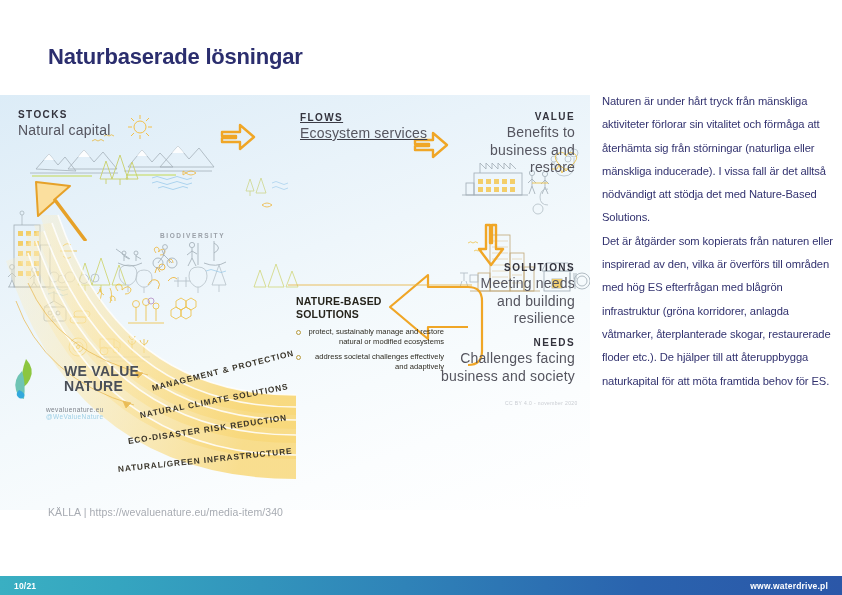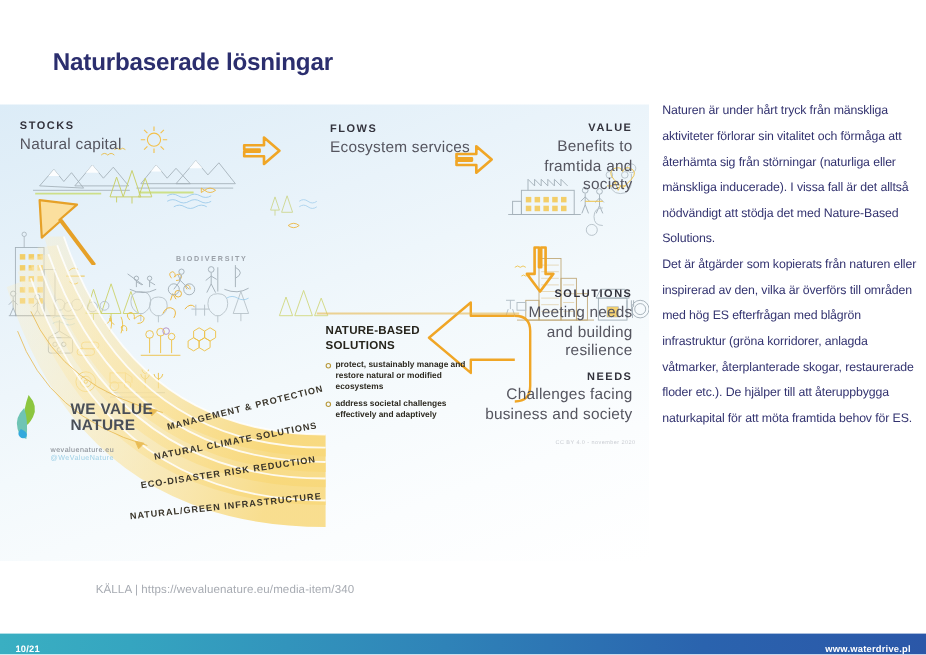--- a/index.html
+++ b/index.html
@@ -27,21 +27,21 @@
   }
 
   .sect-label { position: absolute; color: #3c3c46; }
   .sect-label .hd {
     font-size: 10px; font-weight: bold; letter-spacing: 1.4px; color: #33333d;
     margin-bottom: 2px;
   }
   .sect-label .sb { font-size: 14px; color: #55555f; line-height: 1.25; letter-spacing: .2px; }
 
   #lbl-stocks { left: 18px; top: 14px; }
-  #lbl-flows  { left: 300px; top: 17px; }
+  #lbl-flows  { left: 300px; top: 17px; text-decoration: underline; }
   #lbl-value  { left: 455px; top: 16px; text-align: right; width: 120px; }
   #lbl-solutions { left: 455px; top: 167px; text-align: right; width: 120px; }
   #lbl-needs  { left: 440px; top: 242px; text-align: right; width: 135px; }
 
   .biodiv {
     position: absolute; left: 160px; top: 137px;
     font-size: 6.5px; letter-spacing: 1.6px; color: #9aa0a8; font-weight: bold;
   }
   .cc-note {
     position: absolute; left: 505px; top: 305px;
@@ -56,21 +56,21 @@
     position: absolute; left: 296px; top: 200px; width: 148px;
     color: #2e2b22;
   }
   .nbs h3 {
     font-size: 10.5px; font-weight: bold; letter-spacing: .2px;
     line-height: 1.2; margin-bottom: 7px; color: #26241c;
   }
   .nbs ul { list-style: none; }
   .nbs li {
     position: relative; padding-left: 9px; margin-bottom: 5px;
-    font-size: 7.6px; line-height: 1.32; font-weight: bold; color: #2e2b22;
+    font-size: 7.6px; line-height: 1.32; font-weight: normal; color: #2e2b22; text-align: right;
   }
   .nbs li:before {
     content: ""; position: absolute; left: 0; top: 3px;
     width: 3px; height: 3px; border: 1px solid #b89a3d; border-radius: 50%;
   }
 
   
   .band-label {
     position: absolute; font-size: 8.3px; font-weight: bold;
     letter-spacing: .9px; color: #3a352a; white-space: nowrap;
@@ -84,40 +84,40 @@
   
   .logo { position: absolute; left: 10px; top: 262px; width: 140px; }
   .logo-row { display: flex; align-items: center; }
   .logo-mark { width: 30px; height: 44px; flex: 0 0 30px; }
   .logo-text { margin-left: 24px; font-size: 14px; font-weight: bold; color: #4a4f57; line-height: 1.08; letter-spacing: .3px; }
   .logo-sub { margin-top: 5px; margin-left: 36px; font-size: 6.5px; color: #7d828a; letter-spacing: .4px; }
   .logo-sub2 { margin-left: 36px; font-size: 6.5px; color: #9fd0e6; letter-spacing: .4px; }
 
   
   .source {
-    position: absolute; left: 48px; top: 530px;
-    font-size: 10.5px; color: #a7abb2; letter-spacing: .1px; margin-left: 39px;
+    position: absolute; left: 48px; top: 506px;
+    font-size: 10.5px; color: #a7abb2; letter-spacing: .1px;
   }
 
   
   .textcol {
     position: absolute; left: 602px; top: 90px; width: 236px;
     color: #2f2f72;
   }
   .textcol p {
     font-size: 11.2px; line-height: 2.08; color: #32326f;
     letter-spacing: -0.1px;
   }
   .textcol p + p { }
 
   
   .footer {
     position: absolute; left: 0; bottom: 0; width: 842px; height: 19px;
     background: linear-gradient(to right, #3aafc2 0%, #35a5c0 14%, #2f83b8 48%, #2a63ae 76%, #2b57a8 100%);
-    display: flex; align-items: flex-end; justify-content: space-between;
+    display: flex; align-items: center; justify-content: space-between;
     padding: 0 14px;
   }
   .footer span { font-size: 8.5px; color: #ffffff; font-weight: bold; letter-spacing: .2px; }
 </style>
 </head>
 <body>
 
 <div class="slide">
 
   <div class="title">Naturbaserade lösningar</div>
@@ -528,21 +528,21 @@
     <div class="sect-label" id="lbl-stocks">
       <div class="hd">STOCKS</div>
       <div class="sb">Natural capital</div>
     </div>
     <div class="sect-label" id="lbl-flows">
       <div class="hd">FLOWS</div>
       <div class="sb">Ecosystem services</div>
     </div>
     <div class="sect-label" id="lbl-value">
       <div class="hd">VALUE</div>
-      <div class="sb">Benefits to framtida and society</div>
+      <div class="sb">Benefits to business and restore</div>
     </div>
     <div class="sect-label" id="lbl-solutions">
       <div class="hd">SOLUTIONS</div>
       <div class="sb">Meeting needs and building resilience</div>
     </div>
     <div class="sect-label" id="lbl-needs">
       <div class="hd">NEEDS</div>
       <div class="sb">Challenges facing business and society</div>
     </div>
 

